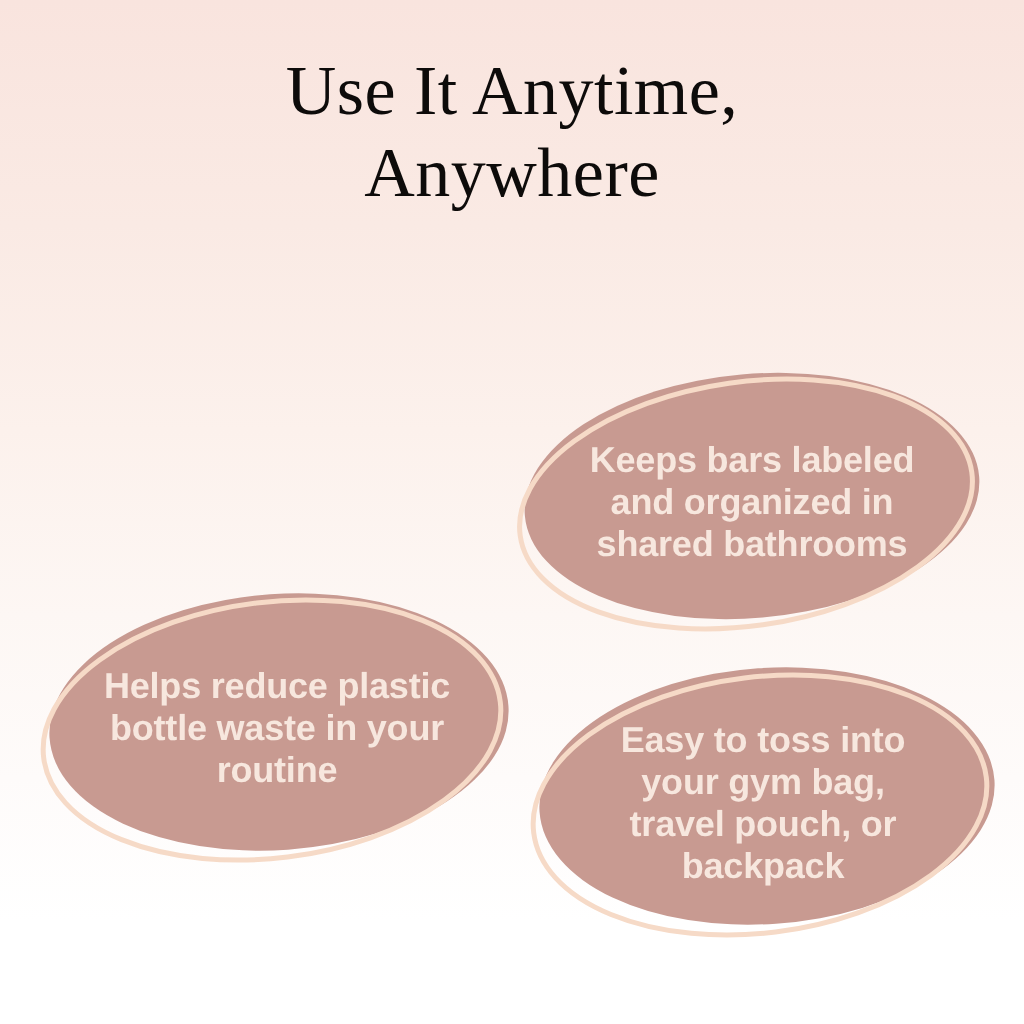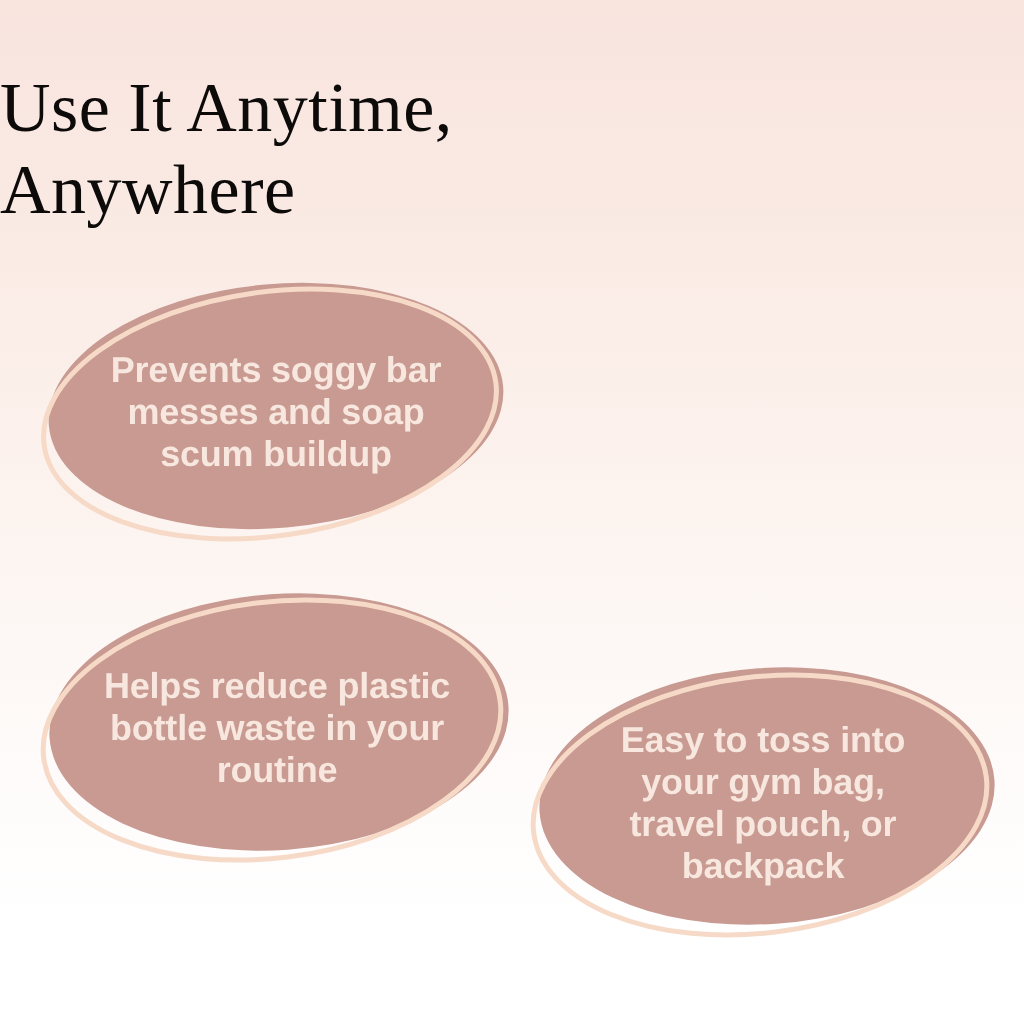--- a/index.html
+++ b/index.html
@@ -25,23 +25,23 @@
         #fefbfa 76%,
         #ffffff 90%,
         #ffffff 100%);
     overflow: hidden;
   }
 
   
   #heading {
     position: absolute;
     left: 0;
-    top: 67px;
+    top: 50px;
     width: 1024px;
-    text-align: left;
+    text-align: center;
     color: #0d0b0a;
     font-family: "Liberation Serif", "DejaVu Serif", serif;
     font-size: 70px;
     line-height: 82px;
     letter-spacing: 0.5px;
     font-weight: 400;
     white-space: pre-line;
   }
 
   
@@ -85,30 +85,30 @@
   #oval-3 .oval-text, #oval-4 .oval-text { padding: 0 56px; }
 </style>
 </head>
 <body>
 
 <div id="poster">
 
   <div id="heading">Use It Anytime,
 Anywhere</div>
 
-  <div class="oval" id="oval-1">
+
+  <div class="oval" id="oval-2">
     <svg width="480" height="268" viewBox="0 0 480 268">
       <ellipse cx="240" cy="128" rx="228" ry="122" fill="#c89a91" transform="rotate(-5 240 128)"></ellipse>
       <ellipse cx="234" cy="136" rx="228" ry="122" fill="none" stroke="#f6dac7" stroke-width="5" transform="rotate(-8 234 136)"></ellipse>
     </svg>
-    <div class="oval-text">Prevents soggy bar
-messes and soap
-scum buildup</div>
+    <div class="oval-text">Keeps bars labeled
+and organized in
+shared bathrooms</div>
   </div>
-
 
   <div class="oval" id="oval-4">
     <svg width="482" height="282" viewBox="0 0 482 282">
       <ellipse cx="245" cy="134" rx="228" ry="128" fill="#c89a91" transform="rotate(-4 245 134)"></ellipse>
       <ellipse cx="238" cy="143" rx="228" ry="128" fill="none" stroke="#f6dac7" stroke-width="5" transform="rotate(-7 238 143)"></ellipse>
     </svg>
     <div class="oval-text">Easy to toss into
 your gym bag,
 travel pouch, or
 backpack</div>

